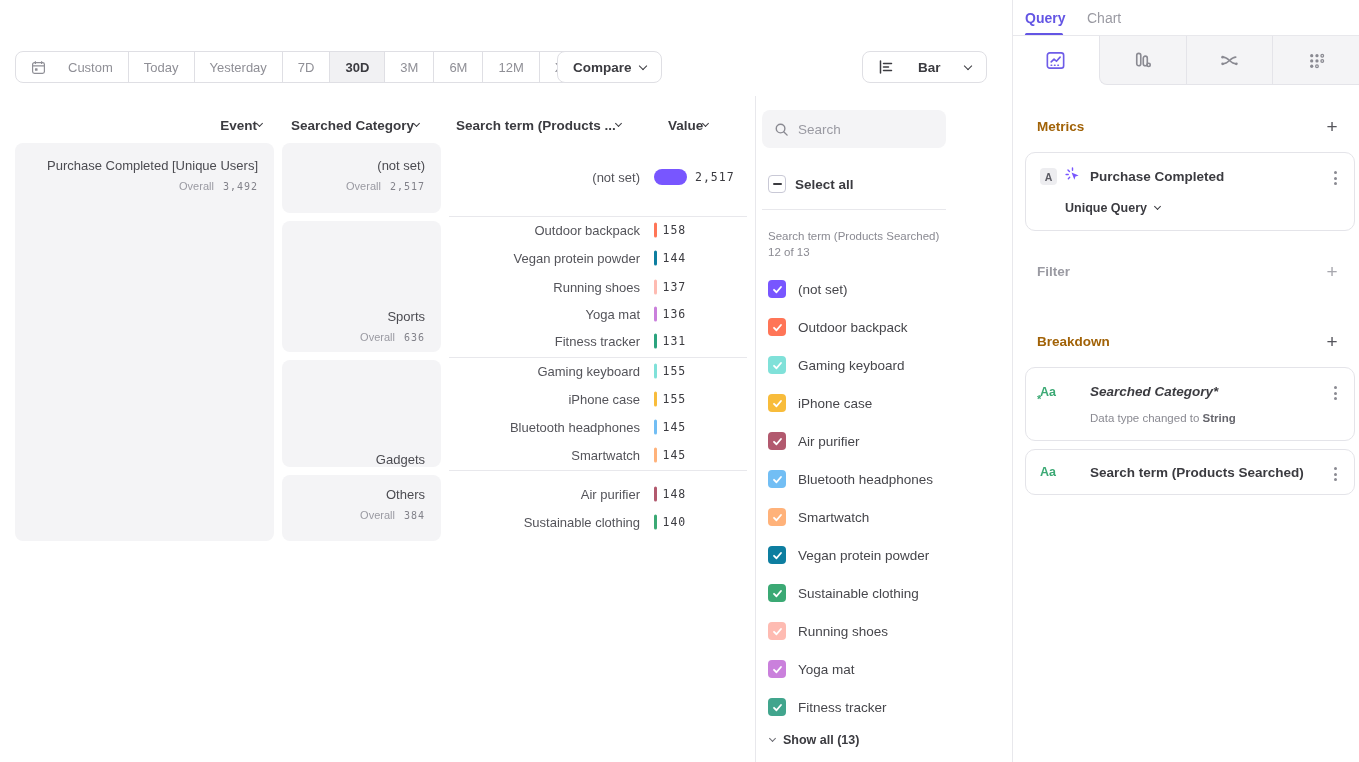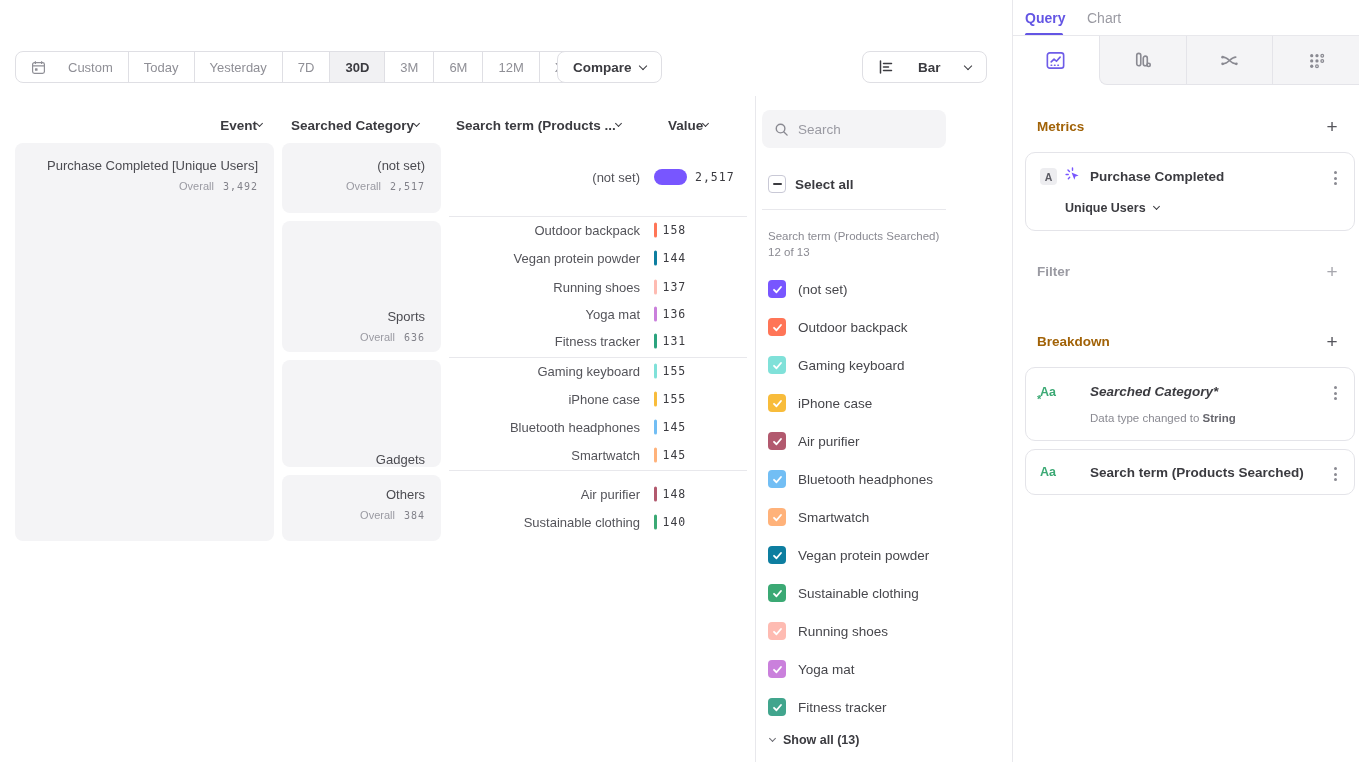--- a/index.html
+++ b/index.html
@@ -473,21 +473,21 @@
       <path fill="#7856FF" stroke="none" d="M8 7l7.5 3-3.4 1.1L11 14.5z"></path>
     </svg>
   </span>
   <span class="card-title">Purchase Completed</span>
   <span class="kebab">
       <i></i>
       <i></i>
       <i></i>
     </span>
   <span class="measurement">
-    <span>Unique Users</span>
+    <span>Unique Query</span>
     <span class="chev sm"></span>
   </span>
 </div>
 
 <div class="sec-head muted" style="top:264px;">Filter</div>
 <div class="plus muted" style="top:262px;">+</div>
 
 <div class="sec-head" style="top:334px;">Breakdown</div>
 <div class="plus" style="top:332px;">+</div>
 

